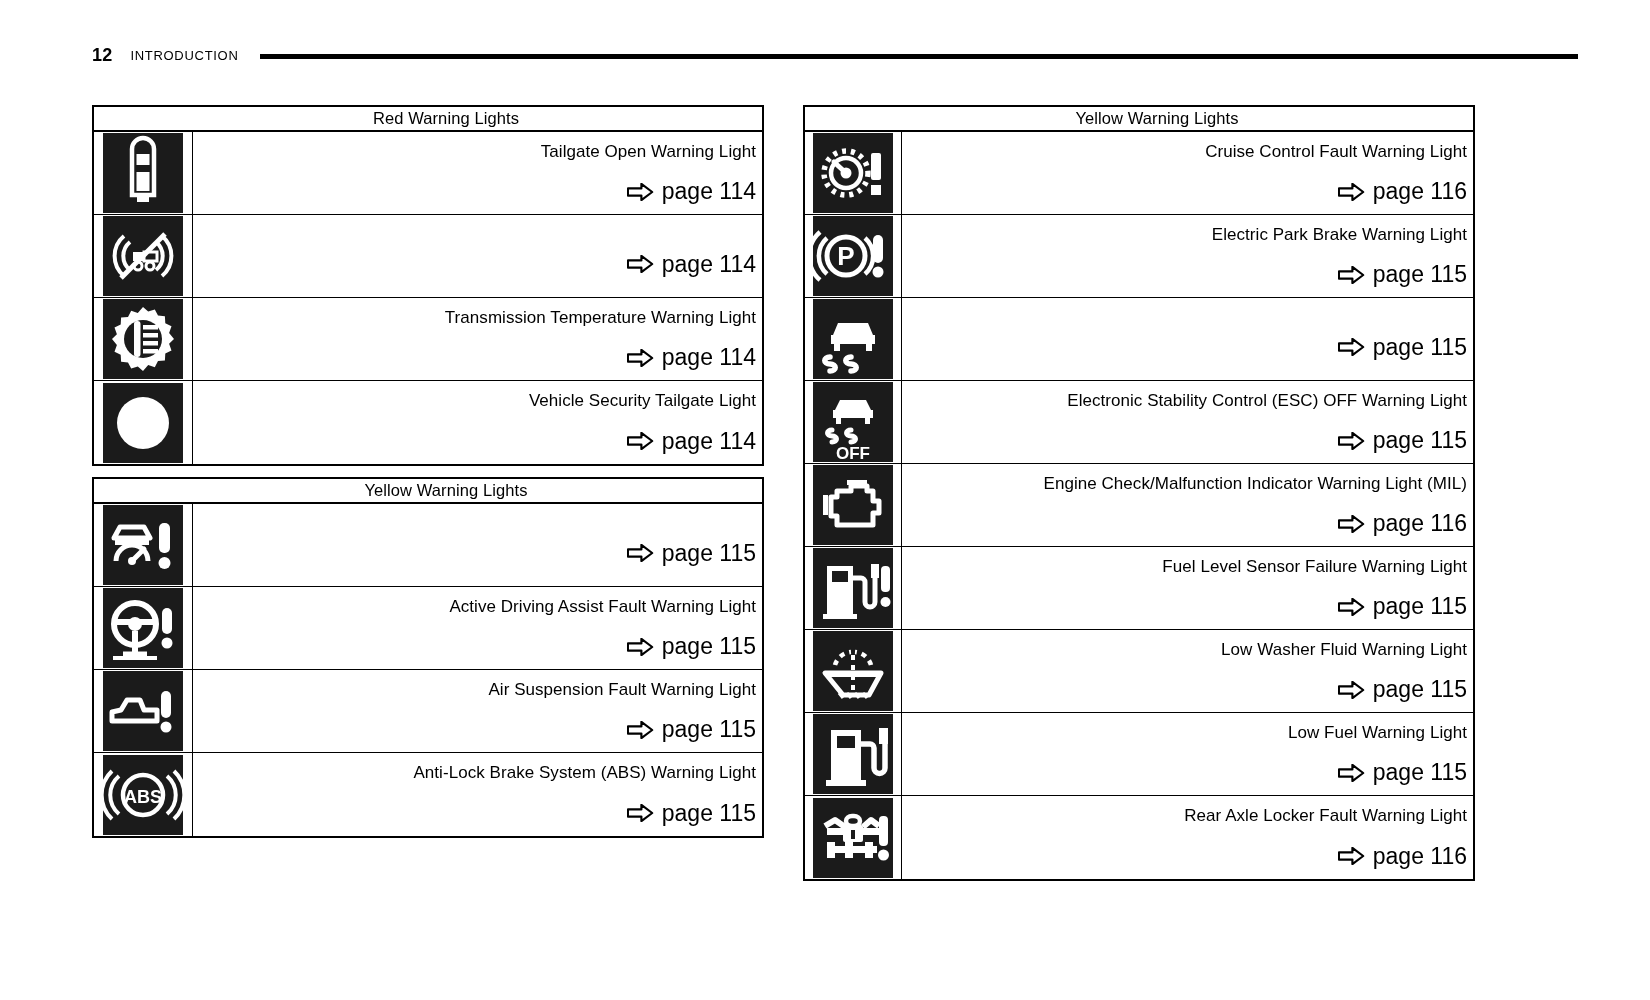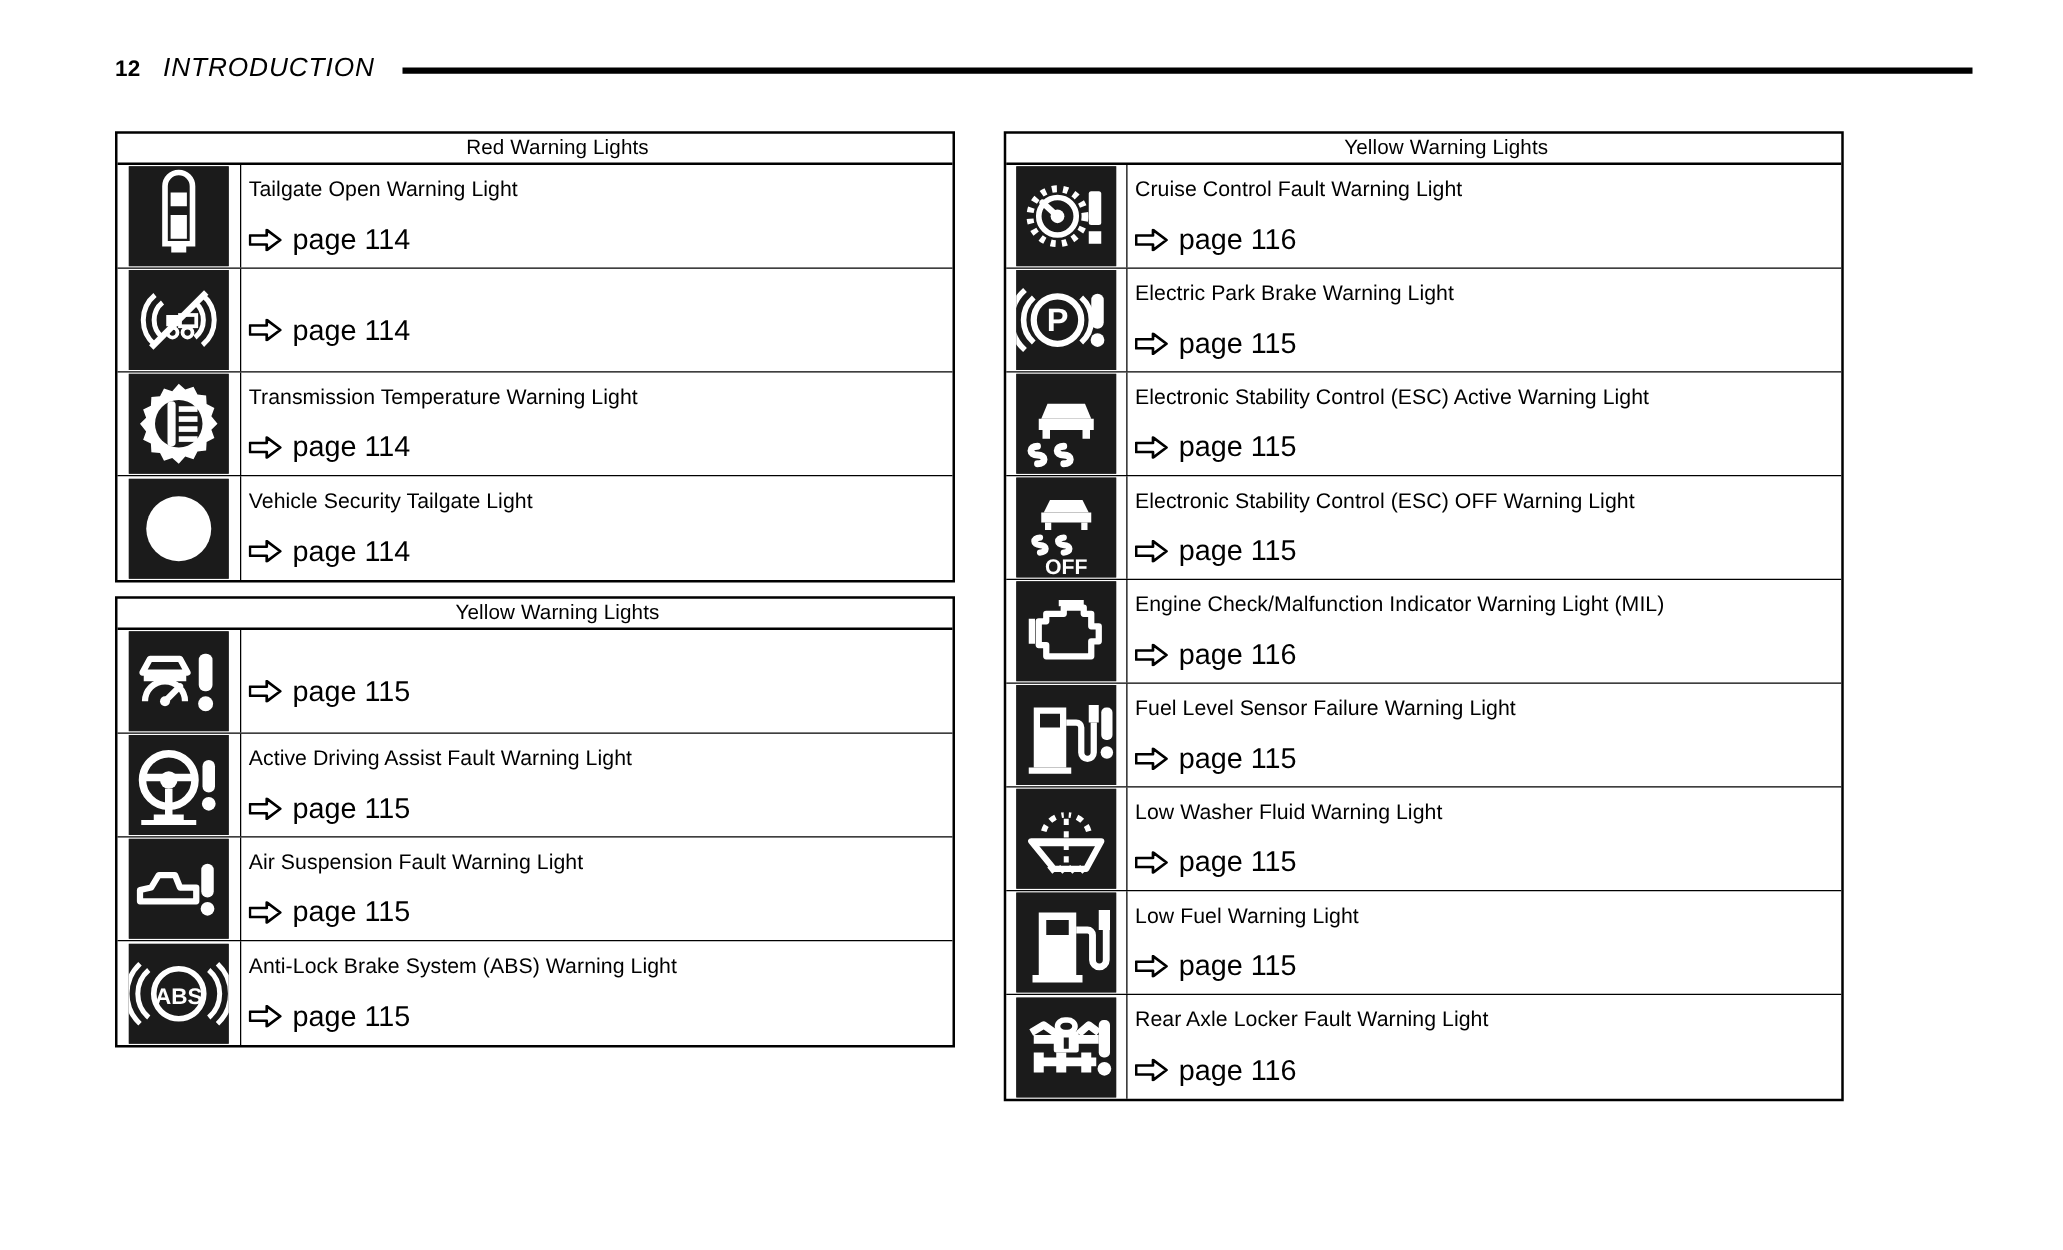--- a/index.html
+++ b/index.html
@@ -21,23 +21,22 @@
     left: 92px; top: 40px;
     width: 1486px; height: 30px;
     display: flex; align-items: center;
   }
   .page-num {
     font-size: 18px; font-weight: bold;
     letter-spacing: .2px;
     margin-right: 18px;
   }
   .page-section {
-    font-size: 21px; font-weight: normal;
+    font-size: 13px; font-weight: normal;
     letter-spacing: .7px;
-    font-style: italic;
   }
   .header-rule {
     flex: 1 1 auto;
     height: 5px;
     background: #000;
     margin-left: 22px;
     margin-top: 2px;
   }
 
   
@@ -63,21 +62,21 @@
   .wl-row:last-child { border-bottom: none; }
 
   .wl-iconcell {
     flex: 0 0 auto;
     display: flex; align-items: center; justify-content: center;
     border-right: 1.6px solid #000;
   }
   .wl-textcell {
     flex: 1 1 auto;
     display: flex; flex-direction: column;
-    align-items: flex-start; justify-content: center;
+    align-items: flex-end; justify-content: center;
     padding: 8px 6px;
   }
   .wl-label {
     font-size: 17px;
     line-height: 1.25;
     text-align: center;
     letter-spacing: .05px;
   }
   .wl-ref {
     margin-top: 16px;
@@ -397,21 +396,20 @@
       <path d="M20 36 l5-12 h30 l5 12 z" fill="#ffffff"></path>
       <rect x="18" y="36" width="44" height="9" fill="#ffffff"></rect>
       <rect x="21" y="45" width="6" height="7" fill="#ffffff"></rect>
       <rect x="53" y="45" width="6" height="7" fill="#ffffff"></rect>
       <path d="M17 72 c7 0 7-7 0-7 c-7 0-7-7 0-7" fill="none" stroke="#ffffff" stroke-width="5.5" stroke-linecap="round"></path>
       <path d="M38 72 c7 0 7-7 0-7 c-7 0-7-7 0-7" fill="none" stroke="#ffffff" stroke-width="5.5" stroke-linecap="round"></path>
     </svg>
         </span>
       </div>
       <div class="wl-textcell">
-        <div class="wl-label">Electronic Stability Control (ESC) Active Warning Light</div>
         <div class="wl-ref">
           <span class="arrow-glyph">
             <svg viewBox="0 0 30 20" width="27" height="18">
   <path d="M1 6 h15 v-5 l12 9 -12 9 v-5 h-15 z" fill="#ffffff" stroke="#000000" stroke-width="2.4" stroke-linejoin="round"></path>
 </svg>
           </span>
           <span>page 115</span>
         </div>
       </div>
     </div>

